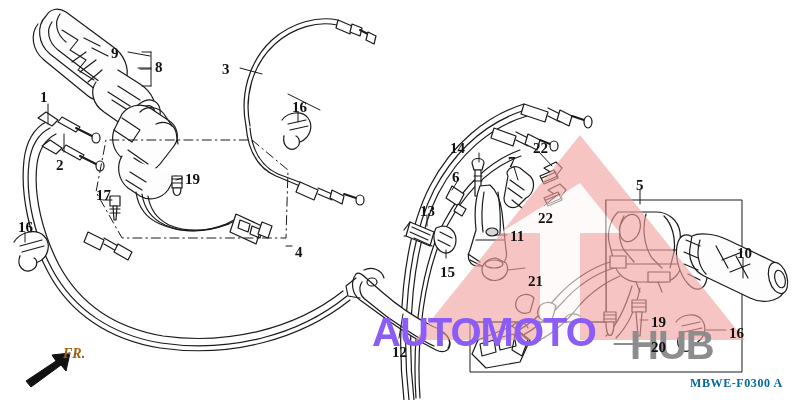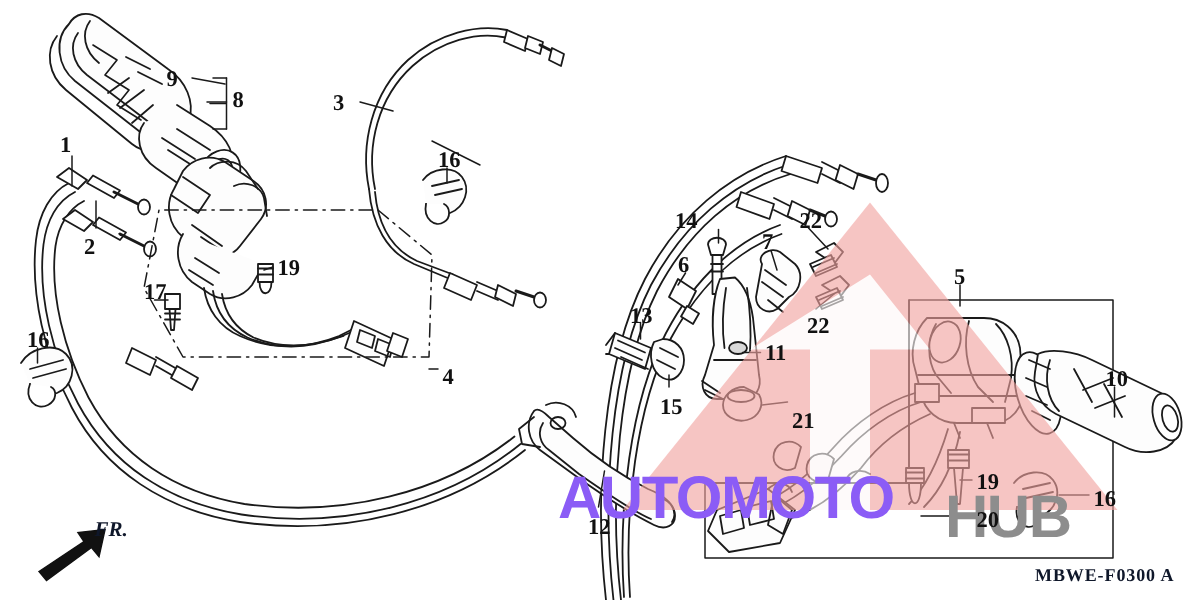--- a/index.html
+++ b/index.html
@@ -4,23 +4,23 @@
 <style>
   html,body{margin:0;padding:0;background:#ffffff;}
   body{width:800px;height:400px;overflow:hidden;
        font-family:"Liberation Sans",sans-serif;}
   #stage{position:relative;width:800px;height:400px;background:#fff;}
   #stage svg{position:absolute;left:0;top:0;}
   .lbl{position:absolute;font-family:"Liberation Serif",serif;
        font-size:15px;font-weight:700;color:#111;line-height:1;
        letter-spacing:0px;white-space:nowrap;}
   .fr{position:absolute;font-family:"Liberation Serif",serif;
-      font-size:14px;font-weight:700;font-style:italic;color:#0f172a;}
+      font-size:14px;font-weight:700;font-style:italic;color:#a16207;}
   .code{position:absolute;font-family:"Liberation Serif",serif;
-        font-size:12px;font-weight:700;color:#0f172a;letter-spacing:.6px;}
+        font-size:12px;font-weight:700;color:#0369a1;letter-spacing:.6px;}
   .wm-text{position:absolute;font-family:"Liberation Sans",sans-serif;
            font-weight:700;font-size:40px;letter-spacing:-1px;
            user-select:none;}
 </style>
 </head>
 <body>
 
 <div id="stage">
 
   <svg width="800" height="400" viewBox="0 0 800 400" style="z-index:2;opacity:.62">

